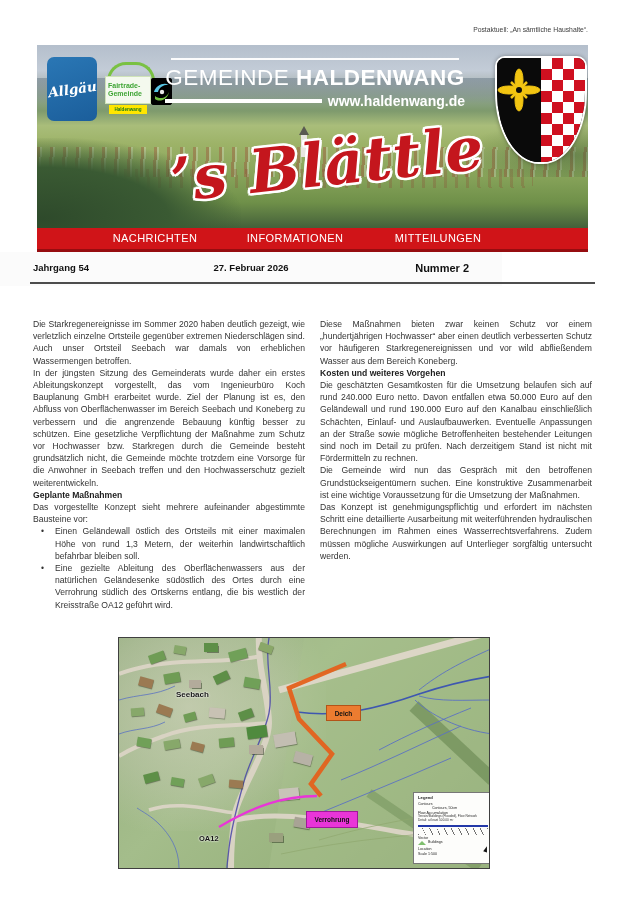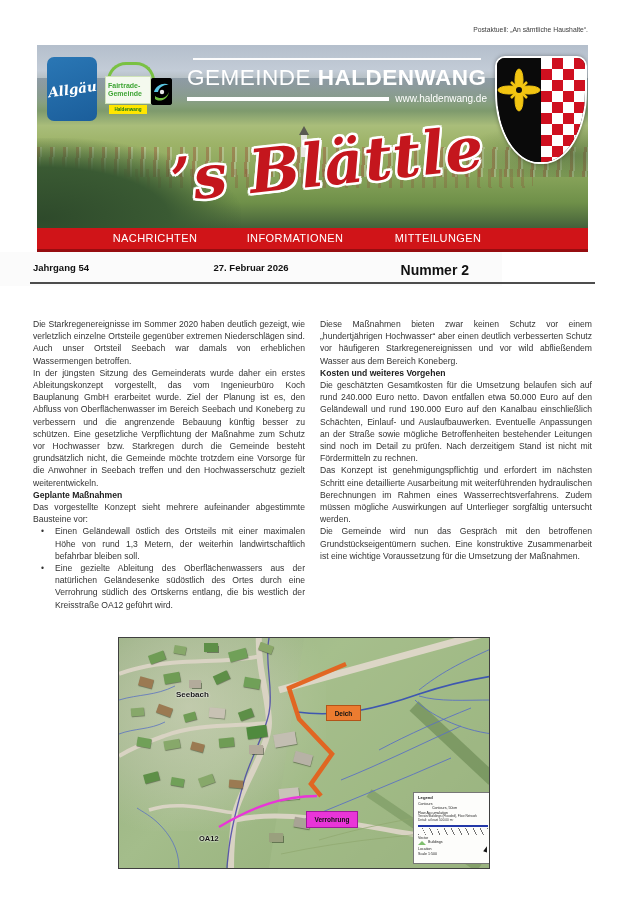--- a/index.html
+++ b/index.html
@@ -38,28 +38,28 @@
     border-bottom:none;border-radius:24px 24px 0 0;}
   .ft-box{position:absolute;left:0;top:14px;width:46px;height:28px;background:#f4f9ee;
     border:1px solid #cfe3b8;display:flex;flex-direction:column;justify-content:center;padding-left:2px;box-sizing:border-box;}
   .ft-box div{font-size:7px;font-weight:bold;color:#3fa535;line-height:8px;}
   .ft-strip{position:absolute;left:4px;top:43px;width:38px;height:9px;background:#ffe600;
     display:flex;align-items:center;justify-content:center;}
   .ft-strip span{font-size:4.6px;font-weight:bold;color:#1b7a1f;}
   .ft-mark{position:absolute;left:46px;top:16px;width:21px;height:27px;background:#000;border-radius:3px;overflow:hidden;}
   .ft-mark svg{width:100%;height:100%;}
 
-  .brand{position:absolute;left:150px;top:13px;width:300px;text-align:left;}
+  .brand{position:absolute;left:128px;top:13px;width:300px;text-align:center;}
   .brand-topline{height:2px;background:#fff;width:96%;margin:0 auto 5px auto;opacity:.95;}
   .brand-text{color:#fff;font-size:22.5px;letter-spacing:.5px;white-space:nowrap;}
   .brand-text .light{font-weight:normal;}
   .brand-text .bold{font-weight:bold;}
   .brand-bottom{display:flex;align-items:center;margin-top:2px;}
   .brand-bottom .line{flex:1;height:4px;background:#fff;}
-  .brand-bottom .url{color:#fff;font-size:10px;font-weight:normal;margin-left:6px;white-space:nowrap;}
+  .brand-bottom .url{color:#fff;font-size:14px;font-weight:bold;margin-left:6px;white-space:nowrap;}
 
   .crest{position:absolute;left:458px;top:11px;width:88px;height:104px;border:2.5px solid #fff;
     border-radius:10px 10px 44px 44px / 10px 10px 72px 72px;overflow:hidden;display:flex;
     box-shadow:0 0 4px rgba(0,0,0,.35);background:#000;}
   .crest-left{width:50%;height:100%;background:#0a0a0a;display:flex;align-items:flex-start;justify-content:center;}
   .crest-right{width:50%;height:100%;
     background:repeating-conic-gradient(#cf1020 0% 25%,#fff 25% 50%);background-size:22px 22px;}
 
   .script-title{position:absolute;left:30px;right:0;top:84px;text-align:center;
     font-family:"DejaVu Serif",serif;font-style:italic;font-weight:bold;font-size:60px;
@@ -69,21 +69,21 @@
 
   .redbar{position:absolute;left:0;bottom:0;width:100%;height:24px;background:#d01418;
     border-bottom:3px solid #960d10;box-sizing:border-box;}
   .redbar span{position:absolute;top:50%;transform:translate(-50%,-56%);color:#fff;
     font-weight:normal;font-size:11px;letter-spacing:.4px;white-space:nowrap;}
 
   
   .issuebar{position:absolute;left:0;top:252px;width:502px;height:34px;background:#fbfbfb;}
   .issuebar .vol{position:absolute;left:33px;top:10px;font-size:9.5px;font-weight:bold;color:#111;}
   .issuebar .date{position:absolute;left:0;width:100%;top:10px;text-align:center;font-size:9.5px;font-weight:bold;color:#111;}
-  .issuebar .num{position:absolute;right:33px;top:10px;font-size:14px;font-weight:bold;color:#111;}
+  .issuebar .num{position:absolute;right:33px;top:10px;font-size:11px;font-weight:bold;color:#111;}
   .issuebar .rule{position:absolute;left:30px;top:30px;width:565px;height:2px;background:#4d4d4d;}
 
   
   .headline{position:absolute;left:33px;top:291px;width:560px;font-size:15px;font-weight:bold;
     color:#0f0f0f;letter-spacing:-.2px;}
   .col{position:absolute;top:318px;width:272px;font-size:8.6px;line-height:12.2px;
     text-align:justify;color:#333;}
   .col.left{left:33px;} .col.right{left:320px;}
   .col p{margin:0;}
   .col .sub{font-weight:bold;color:#1d1d1d;}
@@ -217,22 +217,22 @@
     </div>
     <div class="bullet">
       <span>Eine gezielte Ableitung des Oberflächenwassers aus der natürlichen Geländesenke südöstlich des Ortes durch eine Verrohrung südlich des Ortskerns entlang, die bis westlich der Kreisstraße OA12 geführt wird.</span>
     </div>
   </div>
 
   <div class="col right">
     <p>Diese Maßnahmen bieten zwar keinen Schutz vor einem „hundertjährigen Hochwasser“ aber einen deutlich verbesserten Schutz vor häufigeren Starkregenereignissen und vor wild abfließendem Wasser aus dem Bereich Koneberg.</p>
     <p class="sub">Kosten und weiteres Vorgehen</p>
     <p>Die geschätzten Gesamtkosten für die Umsetzung belaufen sich auf rund 240.000 Euro netto. Davon entfallen etwa 50.000 Euro auf den Geländewall und rund 190.000 Euro auf den Kanalbau einschließlich Schächten, Einlauf- und Auslaufbauwerken. Eventuelle Anpassungen an der Straße sowie mögliche Betroffenheiten bestehender Leitungen sind noch im Detail zu prüfen. Nach derzeitigem Stand ist nicht mit Fördermitteln zu rechnen.</p>
+    <p>Die Gemeinde wird nun das Gespräch mit den betroffenen Grundstückseigentümern suchen. Eine konstruktive Zusammenarbeit ist eine wichtige Voraussetzung für die Umsetzung der Maßnahmen.</p>
     <p>Das Konzept ist genehmigungspflichtig und erfordert im nächsten Schritt eine detaillierte Ausarbeitung mit weiterführenden hydraulischen Berechnungen im Rahmen eines Wasserrechtsverfahrens. Zudem müssen mögliche Auswirkungen auf Unterlieger sorgfältig untersucht werden.</p>
-    <p>Die Gemeinde wird nun das Gespräch mit den betroffenen Grundstückseigentümern suchen. Eine konstruktive Zusammenarbeit ist eine wichtige Voraussetzung für die Umsetzung der Maßnahmen.</p>
   </div>
 
   <div class="map">
     <div class="map-village-glow"></div>
 
     <svg viewBox="0 0 370 230">
       <polygon points="185,0 370,0 370,230 150,230" fill="#a8c08d" opacity="0.45"></polygon>
       <path d="M295,68 L374,142" stroke="#55763f" stroke-width="13" opacity="0.45" fill="none"></path>
       <path d="M250,155 L360,230" stroke="#5d7d46" stroke-width="9" opacity="0.35" fill="none"></path>
 

